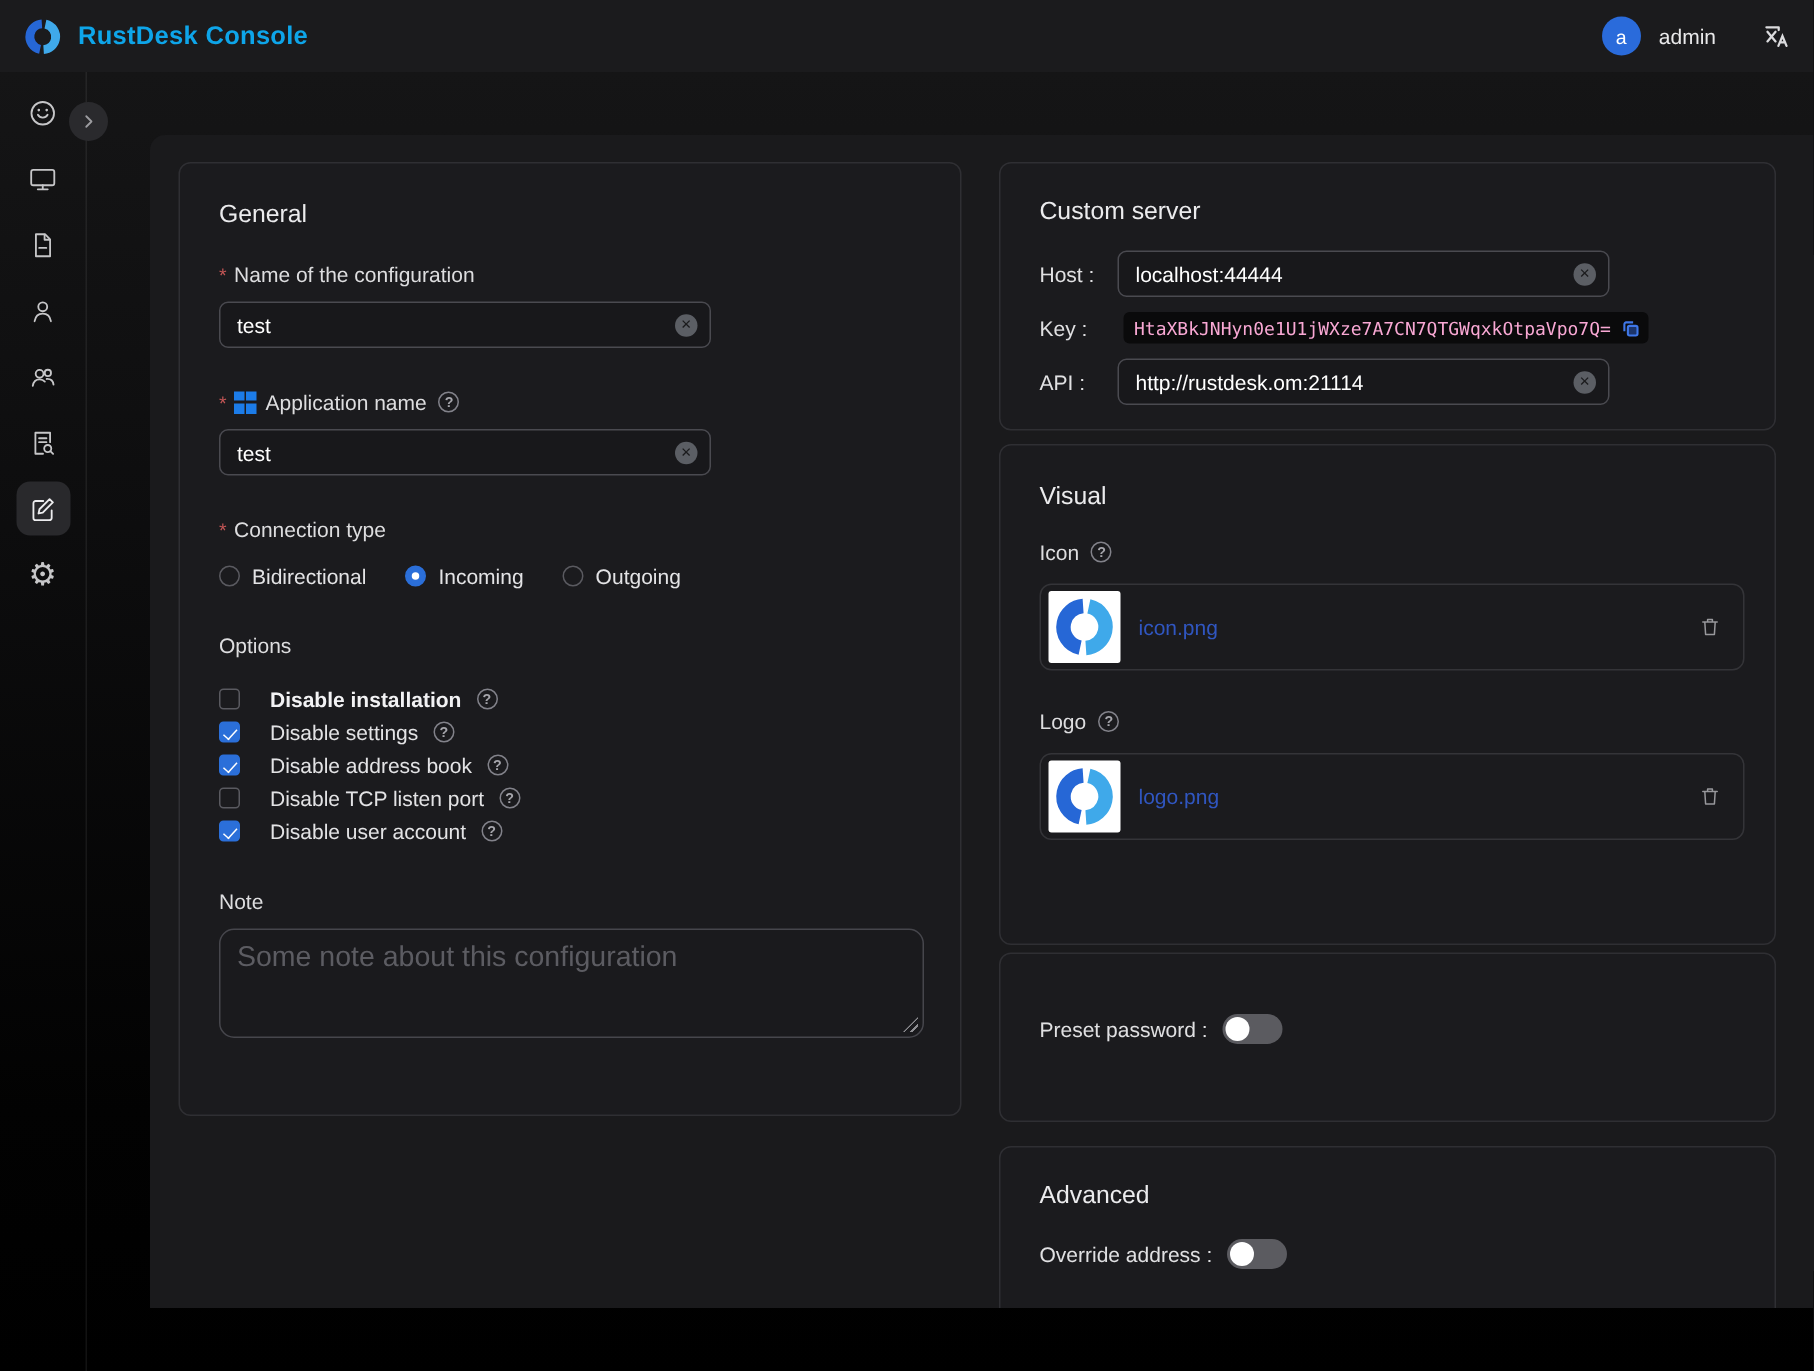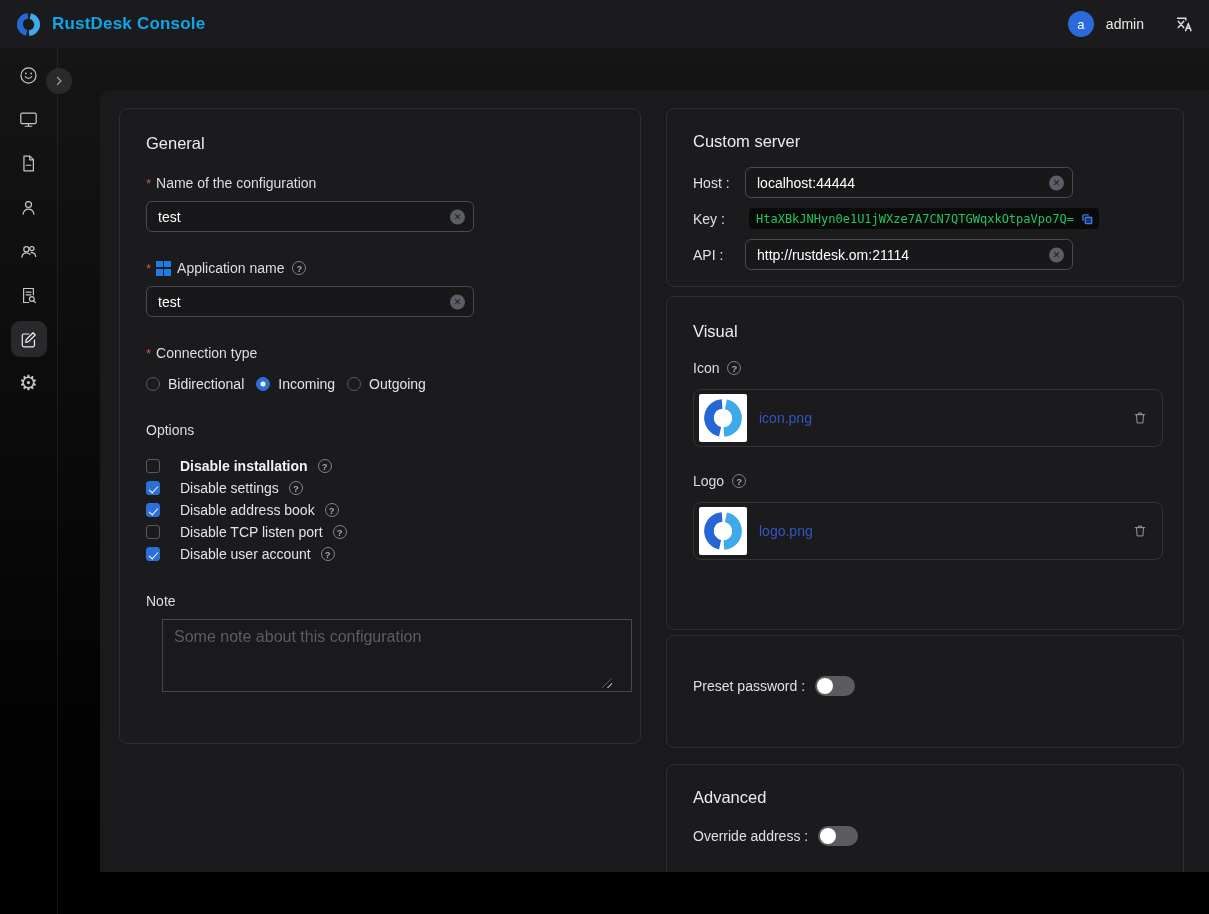--- a/index.html
+++ b/index.html
@@ -88,59 +88,58 @@
     width:15px; height:15px; border-radius:50%; background:#5b5e64; color:#1a1a1c;
     font-size:9px; display:flex; align-items:center; justify-content:center; cursor:pointer;
   }
 
   
   .winlogo { width:15px; height:15px; display:grid; grid-template-columns:1fr 1fr;
     grid-template-rows:1fr 1fr; gap:1.5px; flex:0 0 auto; }
   .winlogo i { background:#1c7ce8; }
 
   
-  .radio-row { display:flex; align-items:center; gap:12px; margin-top:15px; }
+  .radio-row { display:flex; align-items:center; gap:26px; margin-top:15px; }
   .radio { display:flex; align-items:center; gap:8px; cursor:pointer; font-size:14px; color:#e3e3e5; }
   .rdot { width:14px; height:14px; border-radius:50%; border:1px solid #5a5a60; position:relative; flex:0 0 auto; }
   .radio.on .rdot { background:#2b6fd9; border-color:#2b6fd9; }
   .radio.on .rdot::after { content:""; position:absolute; left:50%; top:50%; width:5px; height:5px;
     border-radius:50%; background:#fff; transform:translate(-50%,-50%); }
 
   
   .chk-group { margin-top:17px; }
   .chk-row { height:22px; display:flex; align-items:center; gap:8px; cursor:pointer; }
   .cbox { width:14px; height:14px; border-radius:3px; border:1px solid #5a5a60; position:relative; flex:0 0 auto; }
   .chk-row.on .cbox { background:#2b6fd9; border-color:#2b6fd9; }
   .chk-row.on .cbox::after { content:""; position:absolute; left:4px; top:1.5px; width:4px; height:8px;
     border:solid #fff; border-width:0 1.6px 1.6px 0; transform:rotate(42deg); }
   .chk-label { font-size:14px; color:#e3e3e5;padding-left:12px; }
   .chk-label.bold { font-weight:700; color:#f2f2f4; }
 
   
   .note-area { position:relative; margin-top:10px; width:470px; height:73px; }
   .note-area textarea {
     width:100%; height:100%; resize:none; background:#1a1a1d; border:1px solid #46464c;
-    border-radius:0; color:#e8e8ea; font-size:16px; padding:8px 11px; outline:none;
+    border-radius:10px; color:#e8e8ea; font-size:19px; padding:8px 11px; outline:none;
     font-family:"Liberation Sans", sans-serif;
-    margin-left:16px;
   }
   .note-area textarea::placeholder { color:#5c5c62; }
   .grip { position:absolute; right:4px; bottom:4px; width:10px; height:10px; pointer-events:none;
     background:repeating-linear-gradient(135deg, transparent 0 2.5px, #8e8e92 2.5px 3.8px);
     clip-path:polygon(100% 0, 100% 100%, 0 100%); }
 
   
   .srv-row { display:flex; align-items:center; margin-top:10px; }
   .srv-row.first { margin-top:16px; }
   .srv-label { width:52px; font-size:14px; color:#e0e0e2; flex:0 0 auto; }
   .keybox {
     display:flex; align-items:center; gap:6px; background:#0a0a0b; border-radius:4px;
     padding:2px 5px 2px 7px; height:21px; margin-left:4px;
   }
-  .keytext { font-family:"DejaVu Sans Mono", monospace; font-size:12px; color:#22c55e; white-space:nowrap; }
+  .keytext { font-family:"DejaVu Sans Mono", monospace; font-size:12px; color:#f9a8d4; white-space:nowrap; }
 
   
   .v-label { display:flex; align-items:center; gap:6px; font-size:14px; color:#dddddf; margin-top:19px; }
   .file-row {
     margin-top:13px; width:470px; height:58px; border:1px solid #343438; border-radius:8px;
     display:flex; align-items:center; padding:0 14px 0 5px;
   }
   .thumb { width:48px; height:48px; background:#fff; border-radius:2px; display:flex;
     align-items:center; justify-content:center; flex:0 0 auto; }
   .file-name { margin-left:12px; font-size:14px; color:#3056c0; cursor:pointer; }

